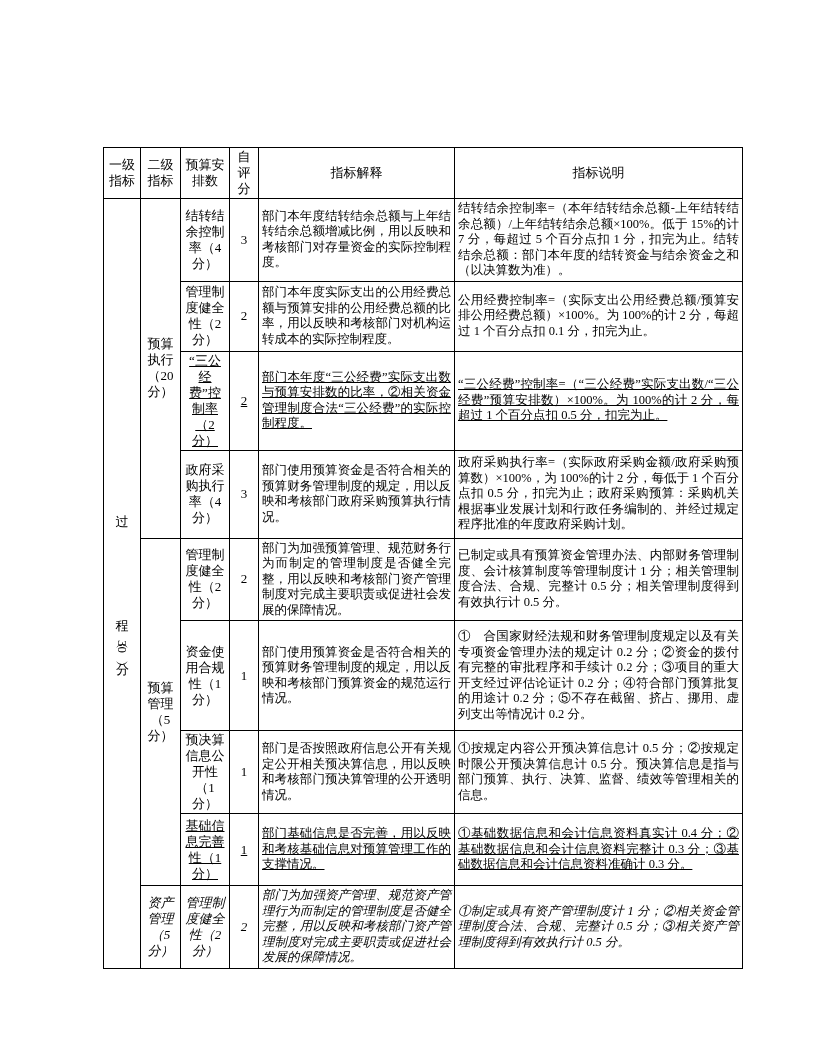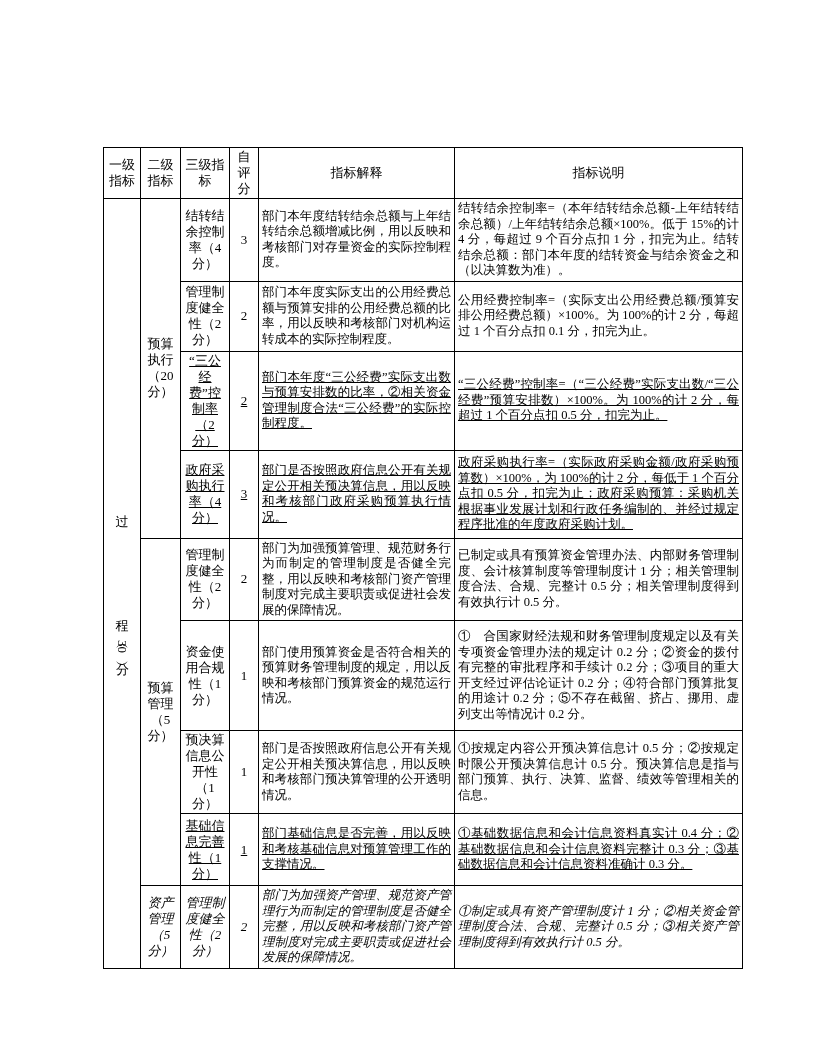--- a/index.html
+++ b/index.html
@@ -20,21 +20,21 @@
     text-align:center;
     vertical-align:middle;
     padding:1px 2px;
     box-sizing:border-box;
     overflow:hidden;
   }
   thead tr{height:33px;}
   tbody tr:nth-child(1){height:75px;}
   tbody tr:nth-child(2){height:70px;}
   tbody tr:nth-child(3){height:70px;text-decoration:underline;}
-  tbody tr:nth-child(4){height:88px;text-decoration:underline;}
+  tbody tr:nth-child(4){height:88px;}
   tbody tr:nth-child(5){height:80px;}
   tbody tr:nth-child(6){height:110px;}
   tbody tr:nth-child(7){height:83px;}
   tbody tr:nth-child(8){height:72px;text-decoration:underline;}
   tbody tr:nth-child(9){height:75px;font-style:italic;}
   th{word-break:break-all;}
   td.lvl2,td.lvl3{word-break:break-all;}
   td.txt{
     text-align:justify;
     font-size:12.5px;
@@ -69,57 +69,57 @@
         <col style="width:40px">
         <col style="width:49px">
       <col style="width:29px">
         <col style="width:196px">
         <col style="width:288px">
     </colgroup>
     <thead>
       <tr>
         <th>一级指标</th>
         <th>二级指标</th>
-        <th>三级指标</th>
+        <th>预算安排数</th>
         <th>自评分</th>
         <th>指标解释</th>
         <th>指标说明</th>
       </tr>
     </thead>
     <tbody>
       <tr>
         <td class="lvl1" rowspan="9">
           <div class="vtext">
             <span class="v1">过</span>
             <span class="v2">程</span>
             <span class="vrot">（30分）</span>
           </div>
         </td>
         <td class="lvl2" rowspan="4">预算执行（20分）</td>
         <td class="lvl3">结转结余控制率（4分）</td>
         <td>3</td>
         <td class="txt">部门本年度结转结余总额与上年结转结余总额增减比例，用以反映和考核部门对存量资金的实际控制程度。</td>
-        <td class="txt">结转结余控制率=（本年结转结余总额-上年结转结余总额）/上年结转结余总额×100%。低于 15%的计 4 分，每超过 9 个百分点扣 1 分，扣完为止。结转结余总额：部门本年度的结转资金与结余资金之和（以决算数为准）。</td>
+        <td class="txt">结转结余控制率=（本年结转结余总额-上年结转结余总额）/上年结转结余总额×100%。低于 15%的计 7 分，每超过 5 个百分点扣 1 分，扣完为止。结转结余总额：部门本年度的结转资金与结余资金之和（以决算数为准）。</td>
       </tr>
       <tr>
         <td class="lvl3">管理制度健全性（2分）</td>
         <td>2</td>
         <td class="txt">部门本年度实际支出的公用经费总额与预算安排的公用经费总额的比率，用以反映和考核部门对机构运转成本的实际控制程度。</td>
         <td class="txt">公用经费控制率=（实际支出公用经费总额/预算安排公用经费总额）×100%。为 100%的计 2 分，每超过 1 个百分点扣 0.1 分，扣完为止。</td>
       </tr>
       <tr>
         <td class="lvl3">“三公经费”控制率（2分）</td>
         <td>2</td>
         <td class="txt">部门本年度“三公经费”实际支出数与预算安排数的比率，②相关资金管理制度合法“三公经费”的实际控制程度。</td>
         <td class="txt">“三公经费”控制率=（“三公经费”实际支出数/“三公经费”预算安排数）×100%。为 100%的计 2 分，每超过 1 个百分点扣 0.5 分，扣完为止。</td>
       </tr>
       <tr>
         <td class="lvl3">政府采购执行率（4分）</td>
         <td>3</td>
-        <td class="txt">部门是否按照政府信息公开有关规定公开相关预决算信息，用以反映和考核部门政府采购预算执行情况。</td>
+        <td class="txt">部门使用预算资金是否符合相关的预算财务管理制度的规定，用以反映和考核部门政府采购预算执行情况。</td>
         <td class="txt">政府采购执行率=（实际政府采购金额/政府采购预算数）×100%，为 100%的计 2 分，每低于 1 个百分点扣 0.5 分，扣完为止；政府采购预算：采购机关根据事业发展计划和行政任务编制的、并经过规定程序批准的年度政府采购计划。</td>
       </tr>
       <tr>
         <td class="lvl2" rowspan="4">预算管理（5 分）</td>
         <td class="lvl3">管理制度健全性（2分）</td>
         <td>2</td>
         <td class="txt">部门为加强预算管理、规范财务行为而制定的管理制度是否健全完整，用以反映和考核部门资产管理制度对完成主要职责或促进社会发展的保障情况。</td>
         <td class="txt">已制定或具有预算资金管理办法、内部财务管理制度、会计核算制度等管理制度计 1 分；相关管理制度合法、合规、完整计 0.5 分；相关管理制度得到有效执行计 0.5 分。</td>
       </tr>
       <tr>

